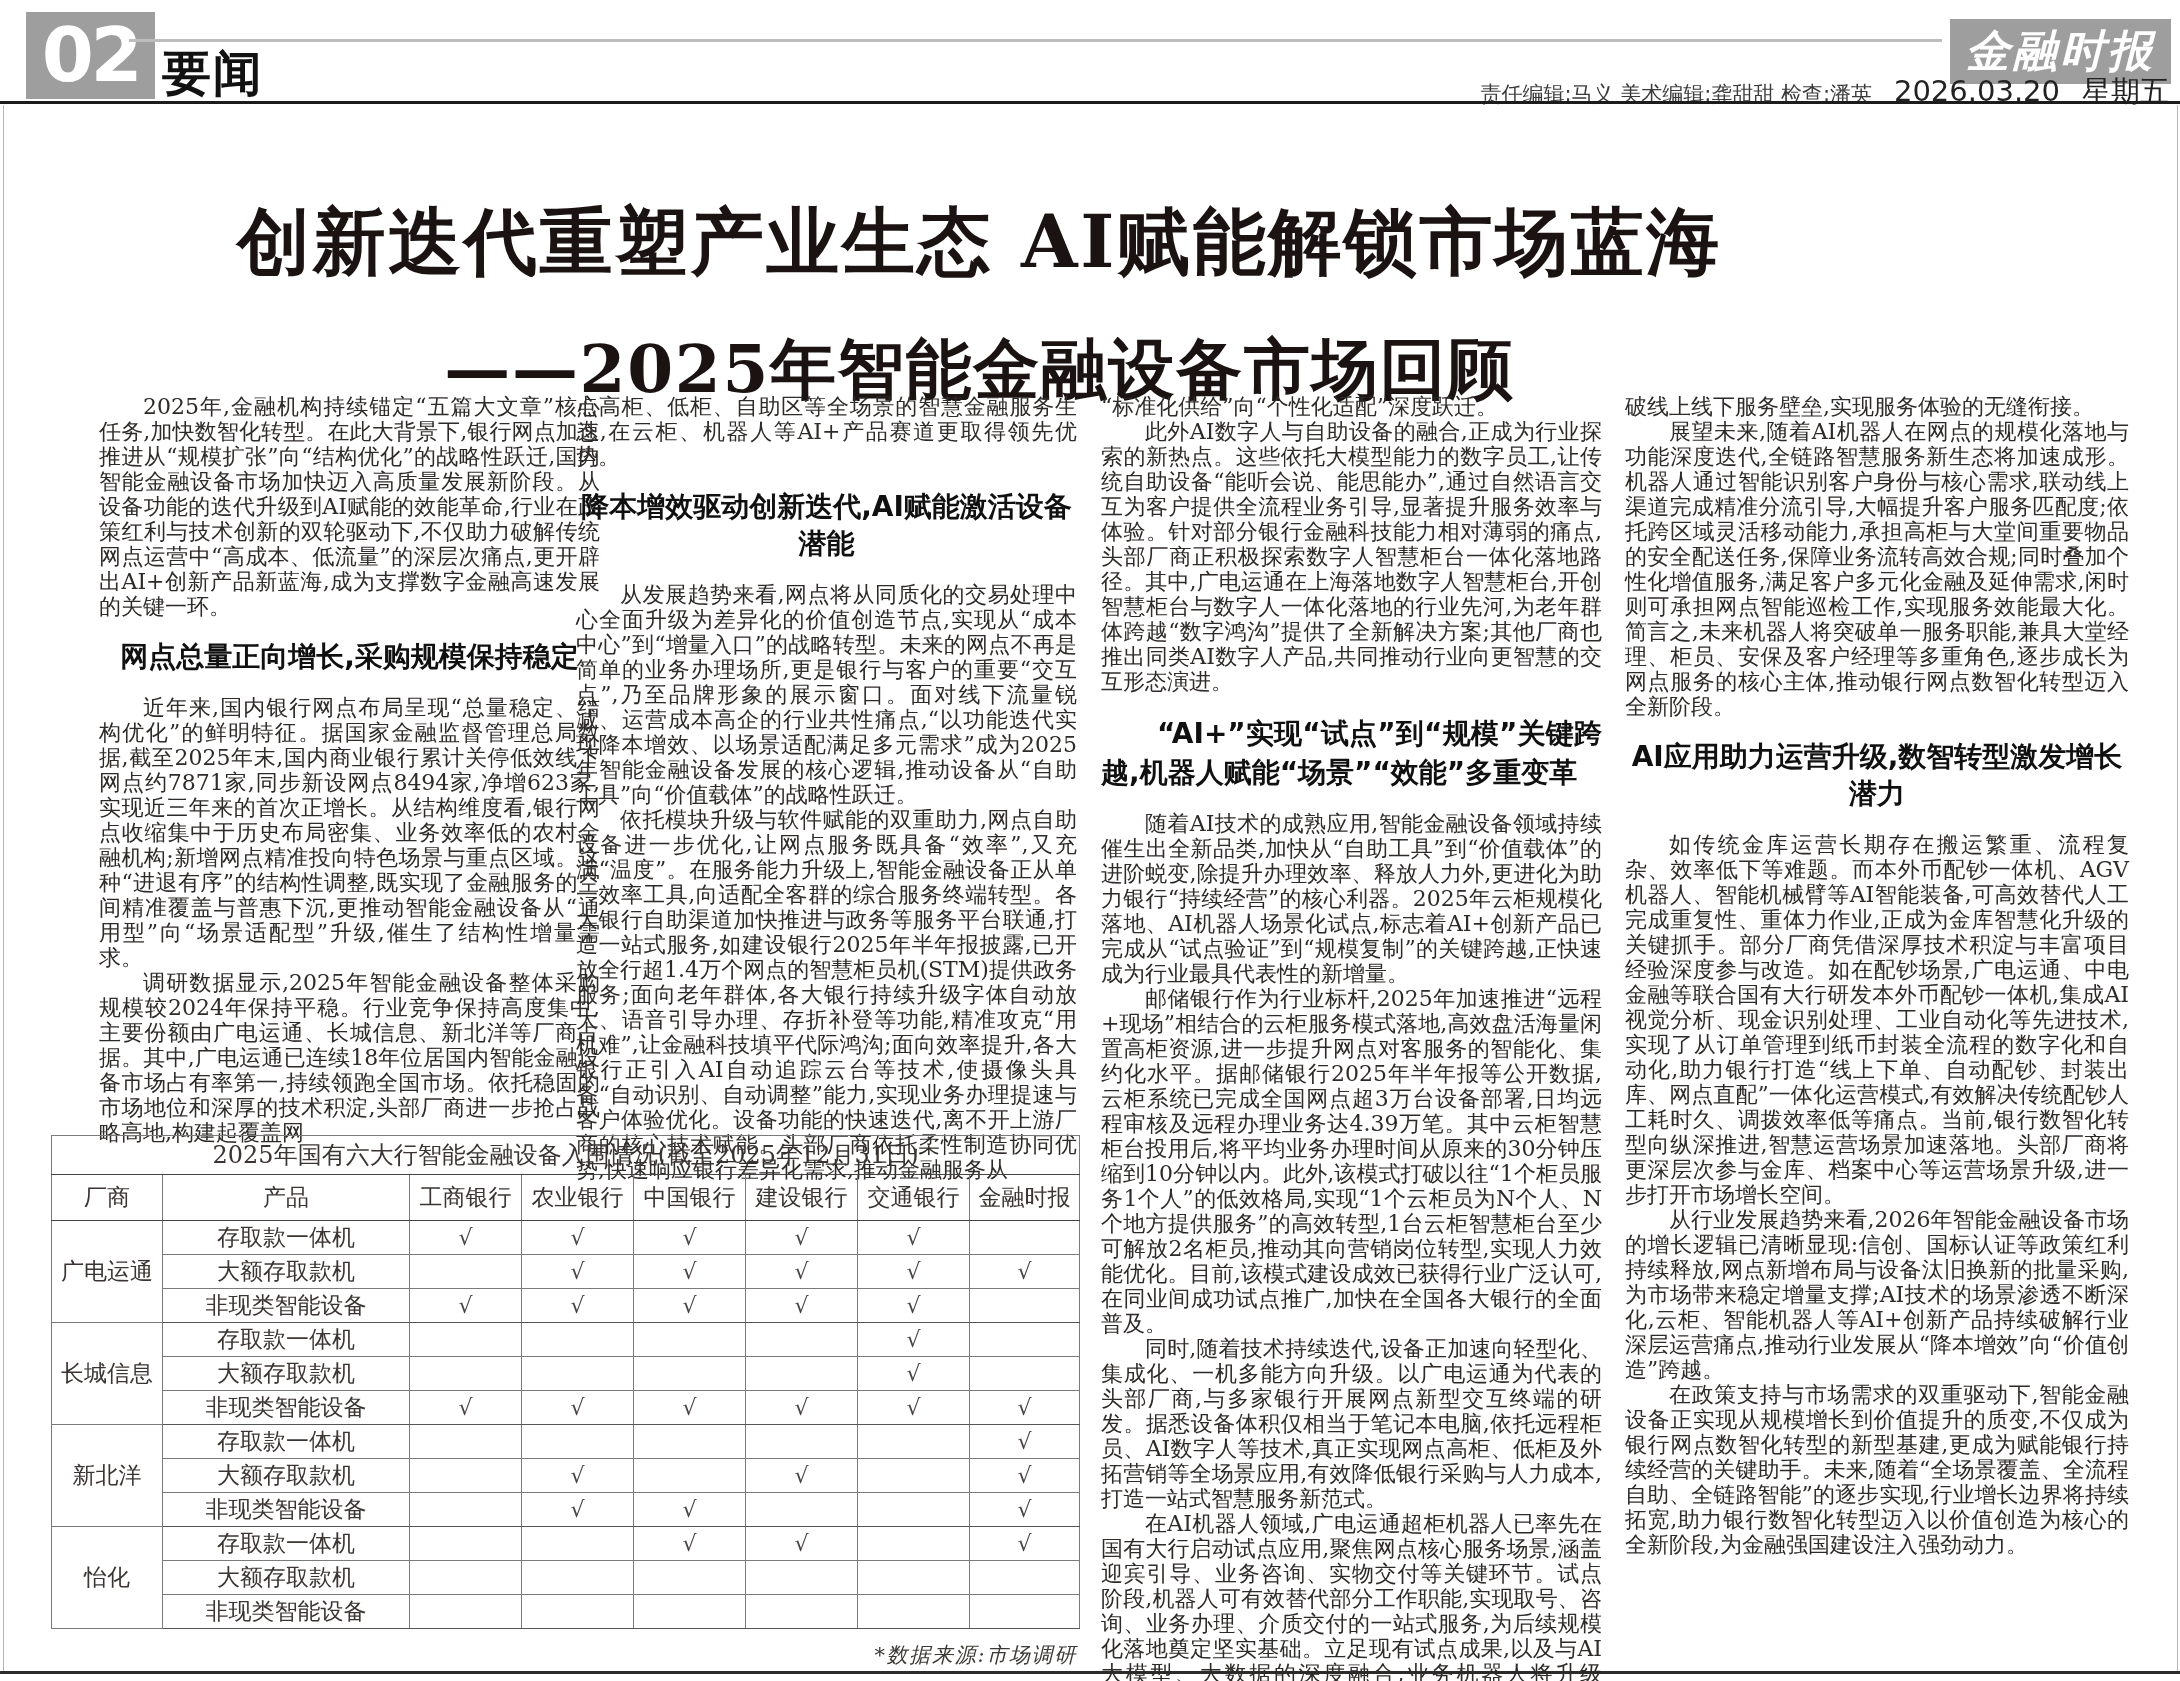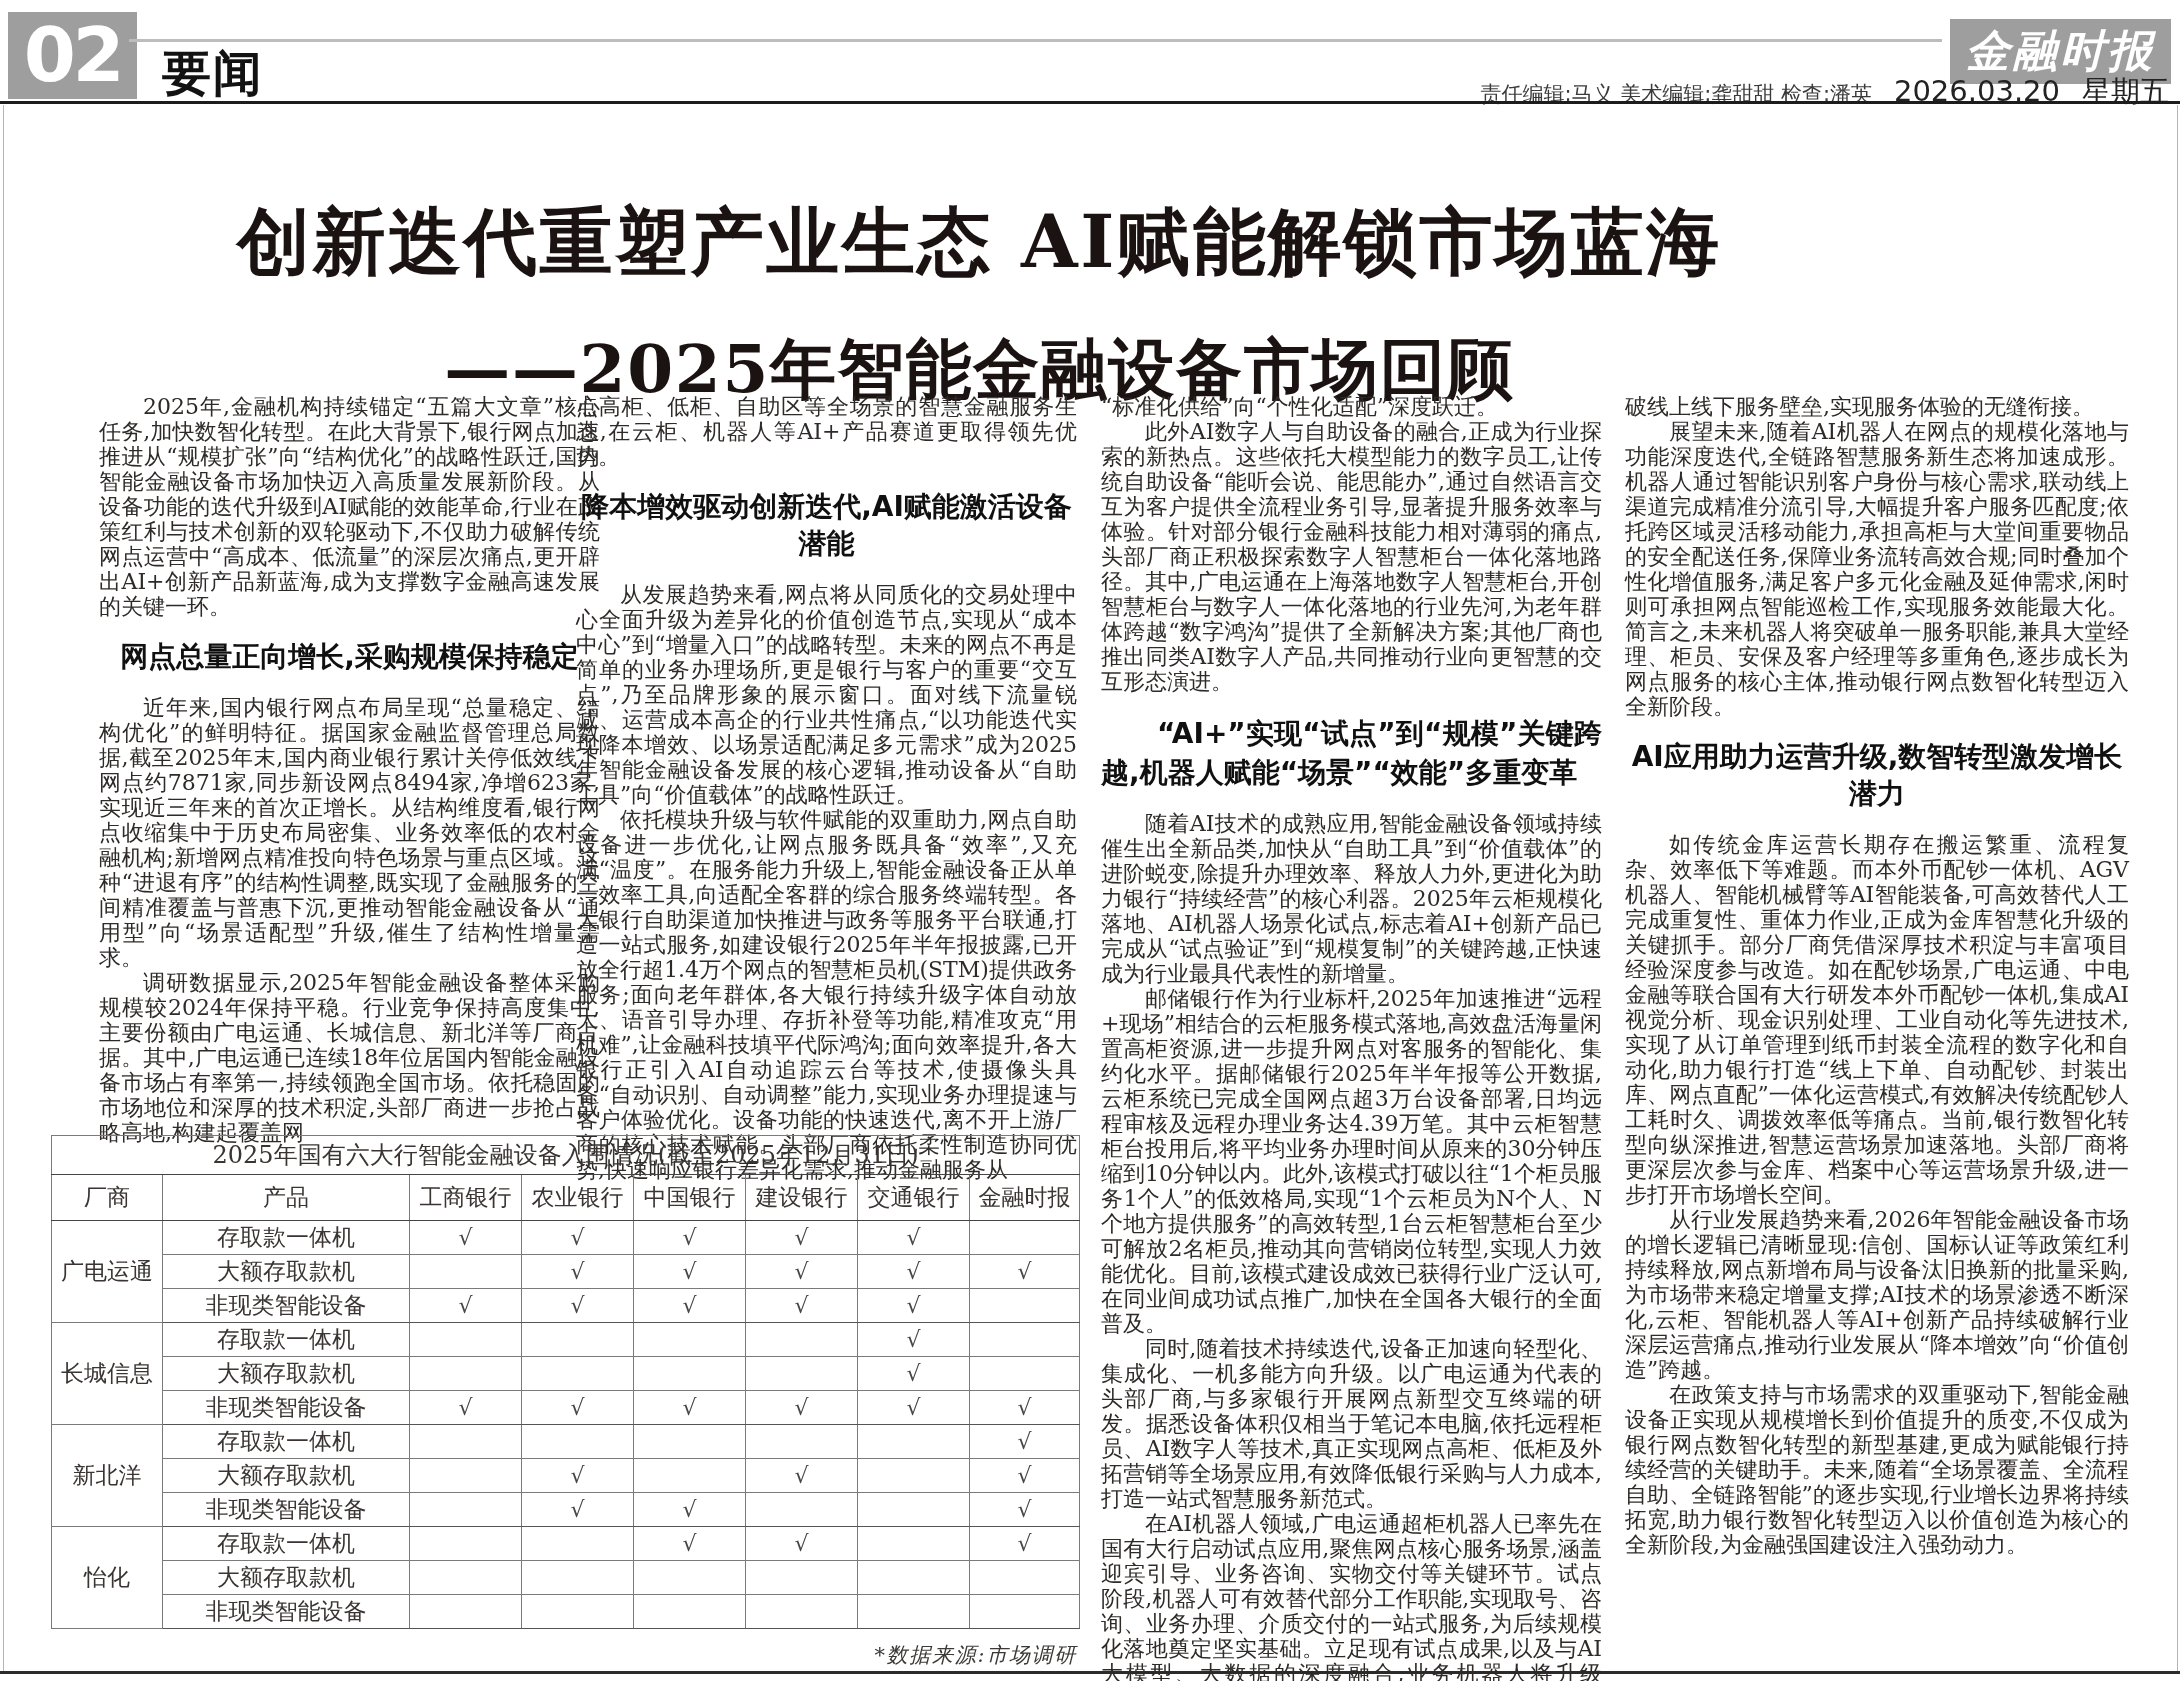--- a/index.html
+++ b/index.html
@@ -4,21 +4,21 @@
 <style>
   * { margin:0; padding:0; box-sizing:border-box; }
   html,body { background:#e8e8e6; }
   .page {
     position:relative; width:2181px; height:1681px; margin:0 auto;
     background:#ffffff; overflow:hidden;
     font-family:"DejaVu Serif", serif; color:#2e2a28;
   }
   
   .pagenum {
-    position:absolute; left:8px; top:12px; width:129px; height:87px;
+    position:absolute; left:26px; top:12px; width:129px; height:87px;
     background:#9e9e9e; color:#ffffff; text-align:center;
     font-family:"DejaVu Sans", sans-serif; font-weight:bold;
     font-size:75px; line-height:87px; letter-spacing:-3.4px;
   }
   .section {
     position:absolute; left:162px; top:41px;
     font-family:"DejaVu Sans", sans-serif; font-weight:bold;
     font-size:49px; color:#121212; letter-spacing:1.7px;
   }
   .rule-light { position:absolute; left:129px; top:39px; width:1813px; height:2.6px; background:#bdbdbd; }

